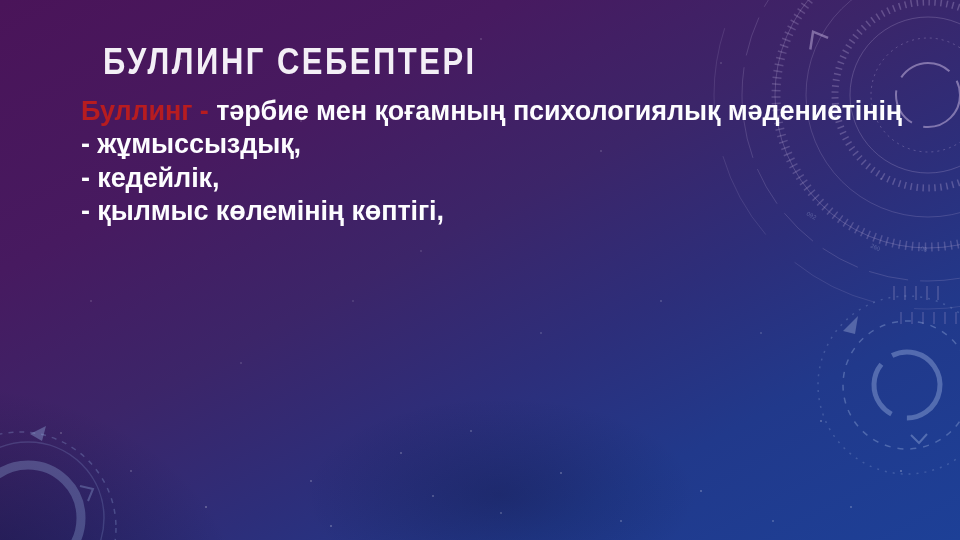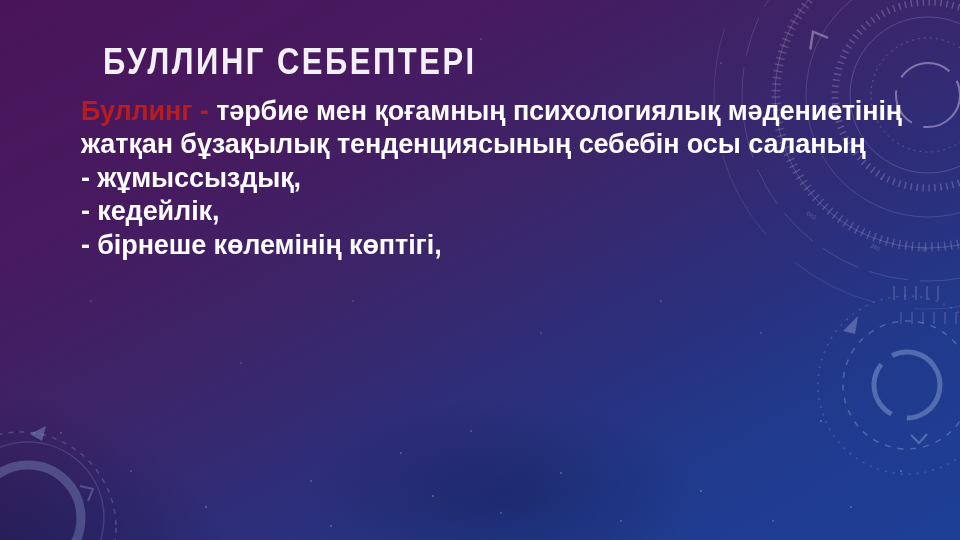--- a/index.html
+++ b/index.html
@@ -111,19 +111,18 @@
       <circle cx="907" cy="385" r="64" stroke-width="1.5" opacity="0.40" stroke-dasharray="6 7"></circle>
       <circle cx="907" cy="385" r="89" stroke-width="1.5" opacity="0.28" stroke-dasharray="2 6"></circle>
       <polyline points="911,435 919,443 927,434" stroke-width="2" opacity="0.45"></polyline>
     </g>
   </svg>
 
   <h1 class="title">БУЛЛИНГ СЕБЕПТЕРІ</h1>
 
   <div class="content">
     <div class="bodyline"><span class="lead">Буллинг - </span><span>тәрбие мен қоғамның психологиялық мәдениетінің</span></div>
-    <div class="bodyline">жатқан бұзақылық тенденциясының себебін осы саланың</div>
     <div class="bodyline">- жұмыссыздық,</div>
     <div class="bodyline">- кедейлік,</div>
-    <div class="bodyline">- бірнеше көлемінің көптігі,</div>
+    <div class="bodyline">- қылмыс көлемінің көптігі,</div>
   </div>
 
 </div>
 
 </body></html>

